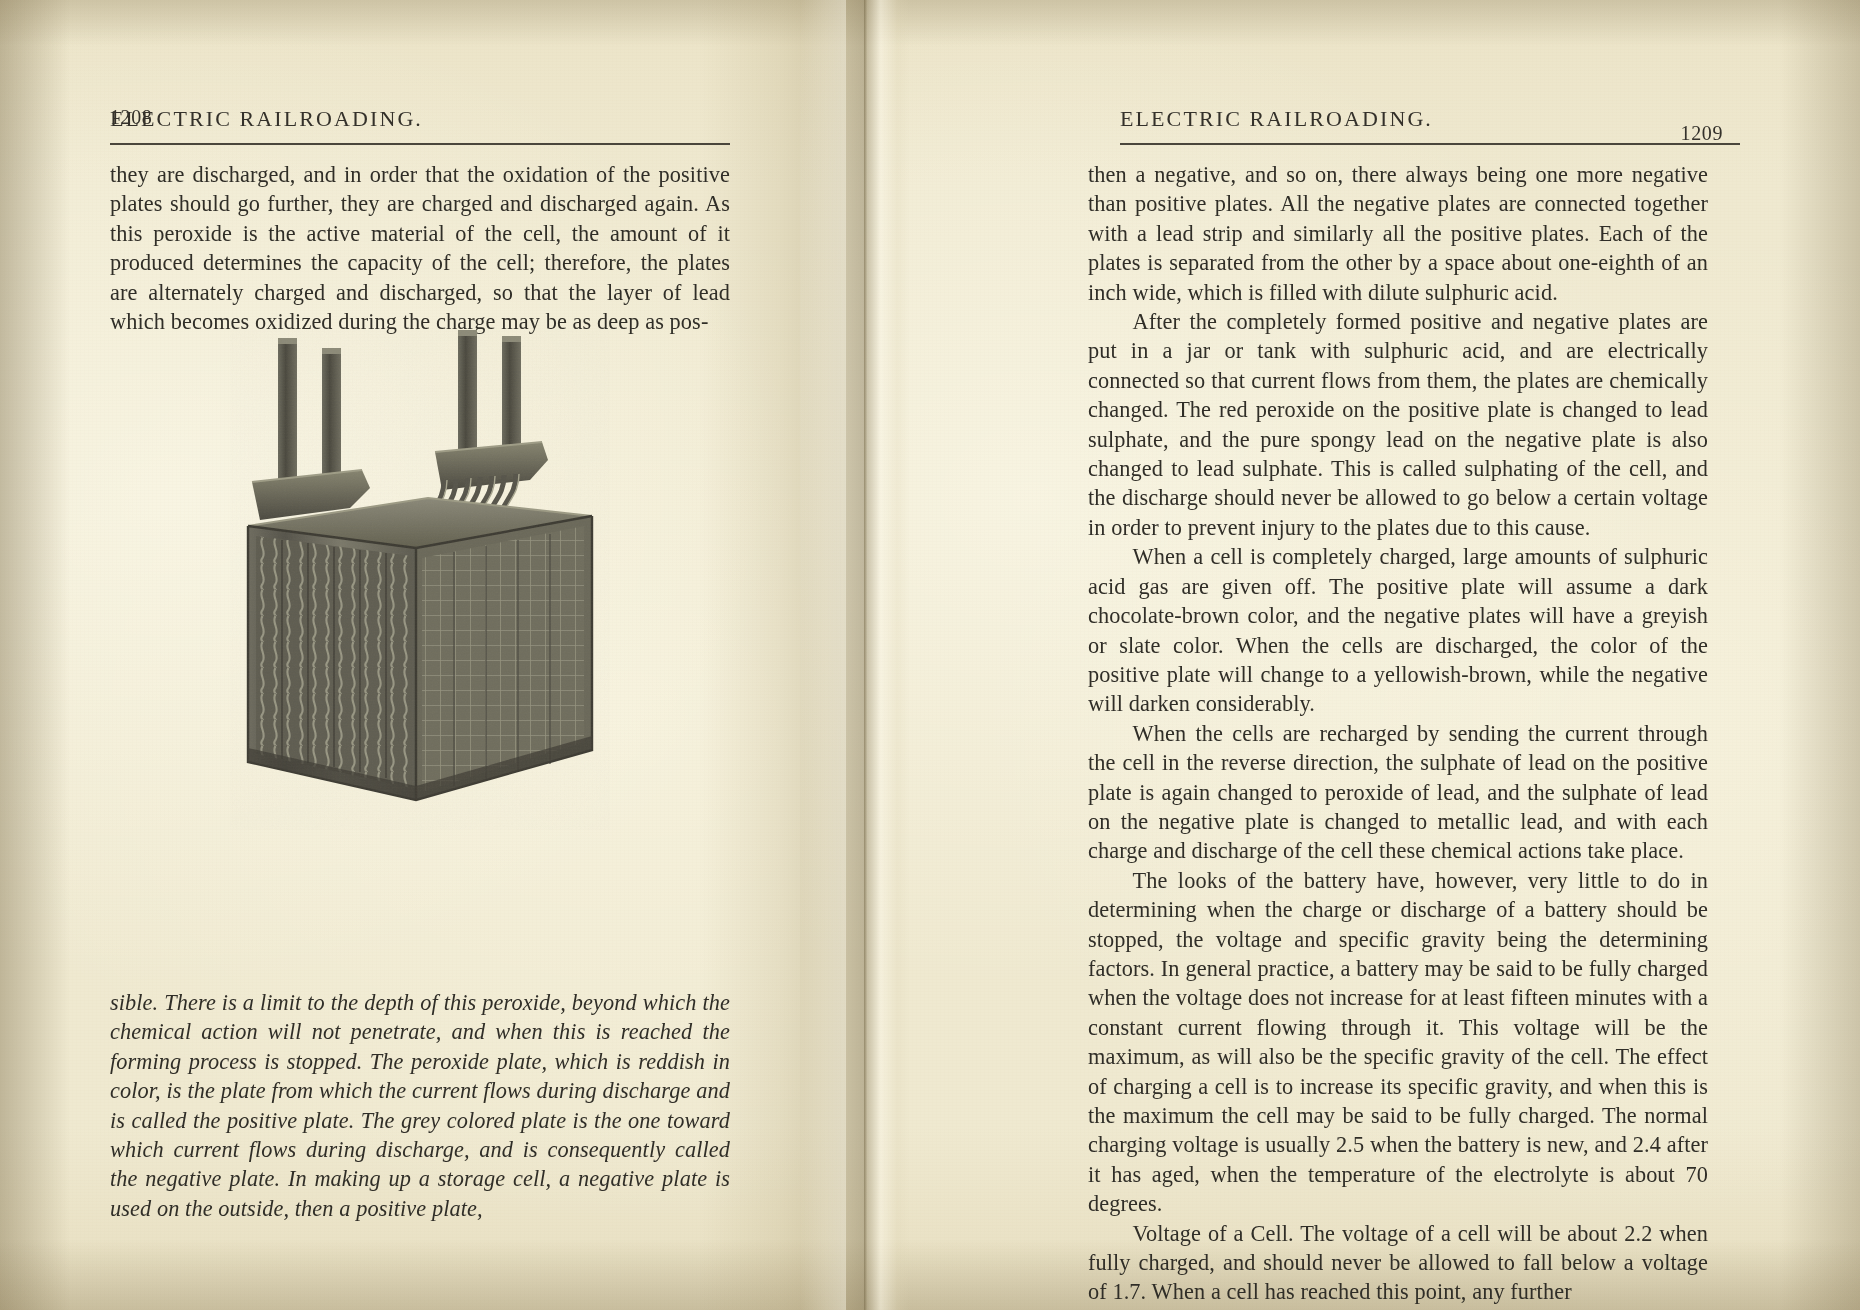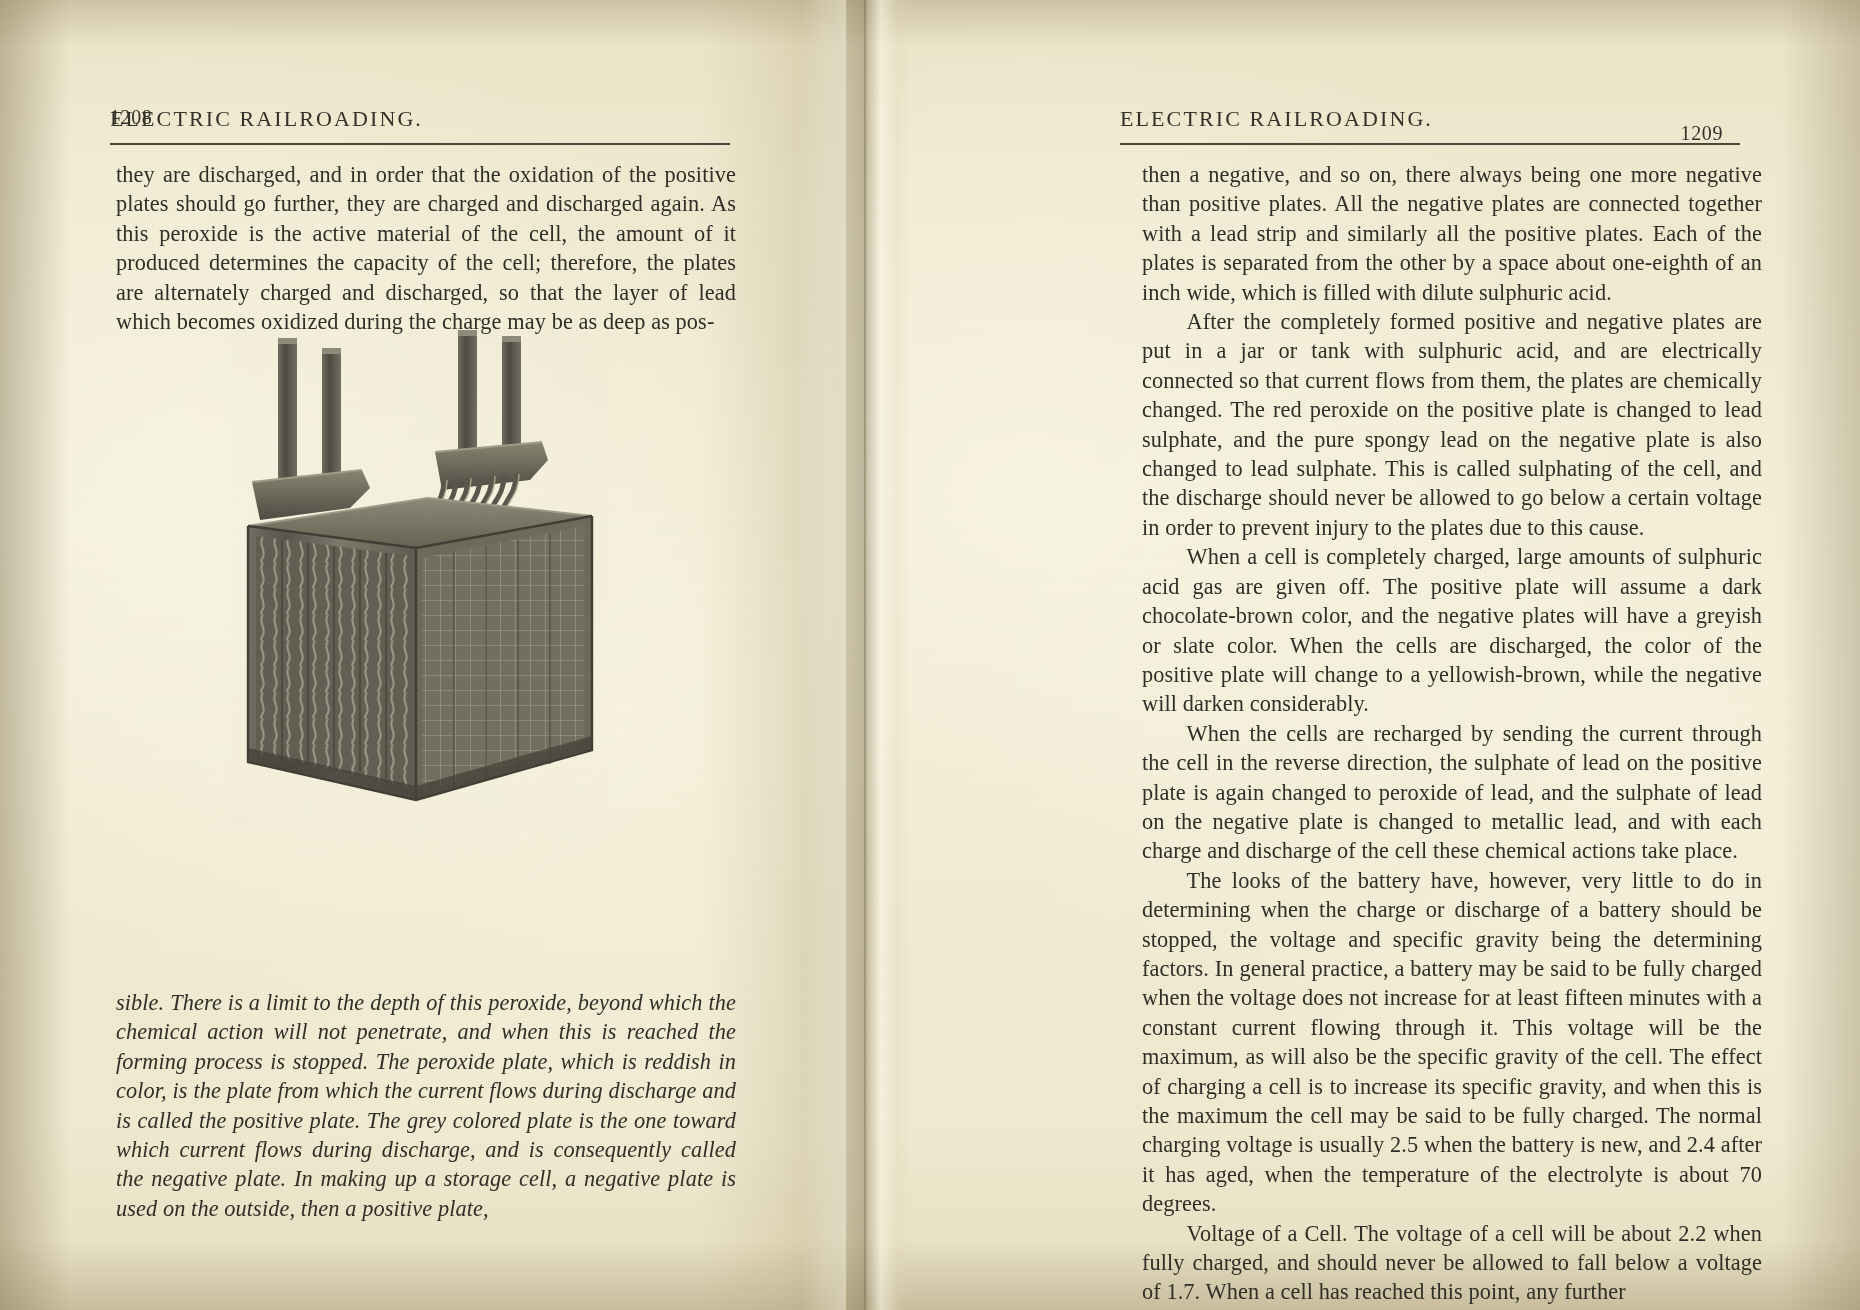--- a/index.html
+++ b/index.html
@@ -92,24 +92,23 @@
   
   .col {
     position: absolute;
     width: 620px;
     font-size: 22.3px;
     line-height: 29.4px;
     text-align: justify;
     text-justify: inter-word;
     letter-spacing: .1px;
     color: #2f2d27;
-    margin-left: 6px;
   }
   .col.left  { left: 110px; }
-  .col.right { left: 1136px; }
+  .col.right { left: 1088px; }
 
   .running-head {
     position: absolute;
     width: 620px;
     height: 30px;
     font-size: 22px;
     letter-spacing: 1.6px;
     color: #33302a;
     white-space: nowrap;
   }

